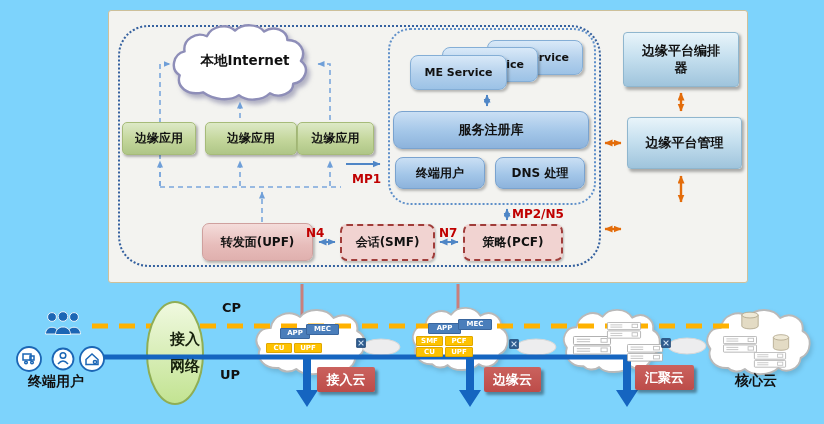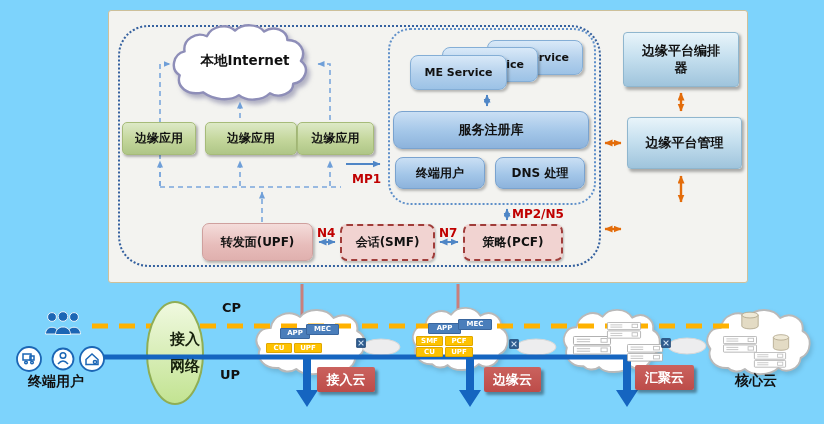--- a/index.html
+++ b/index.html
@@ -170,21 +170,21 @@
 
   <div class="abs z2 cbox bbig" style="left:393px;top:111px;width:196px;height:38px;">服务注册库</div>
   <div class="abs z2 cbox bbig bmid" style="left:395px;top:157px;width:90px;height:32px;">终端用户</div>
   <div class="abs z2 cbox bbig bmid" style="left:495px;top:157px;width:90px;height:32px;">DNS 处理</div>
 
   <div class="abs z2 cbox pink" style="left:202px;top:223px;width:111px;height:38px;">转发面(UPF)</div>
   <div class="abs z2 cbox pinkd" style="left:340px;top:224px;width:95px;height:37px;">会话(SMF)</div>
   <div class="abs z2 cbox pinkd" style="left:463px;top:224px;width:100px;height:37px;">策略(PCF)</div>
 
   <div class="abs iftag" style="left:352px;top:172px;">MP1</div>
-  <div class="abs iftag" style="left:317px;top:226px;">N4</div>
+  <div class="abs iftag" style="left:306px;top:226px;">N4</div>
   <div class="abs iftag" style="left:439px;top:226px;">N7</div>
   <div class="abs iftag" style="left:512px;top:207px;">MP2/N5</div>
 
   <div class="abs z2 cbox rbox" style="left:623px;top:32px;width:116px;height:55px;">边缘平台编排器</div>
   <div class="abs z2 cbox rbox" style="left:627px;top:117px;width:115px;height:52px;">边缘平台管理</div>
 
   <div class="abs z2 plainlbl" style="left:222px;top:300px;font-size:13px;">CP</div>
   <div class="abs z2 plainlbl" style="left:220px;top:367px;font-size:13px;">UP</div>
   <div class="abs z2 plainlbl" style="left:11px;top:373px;width:90px;text-align:center;font-size:14px;">终端用户</div>
   <div class="abs anet-text" style="left:147px;top:316px;width:76px;height:74px;font-family:Liberation Serif, serif;">

